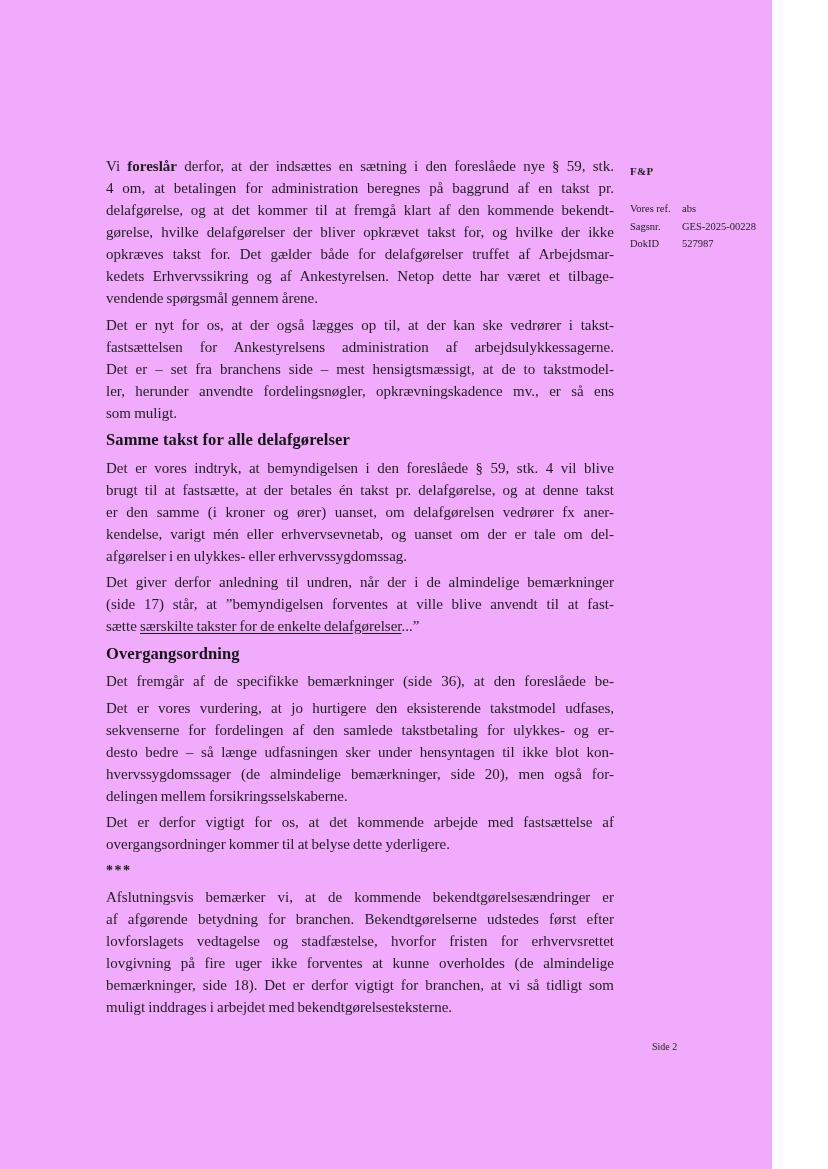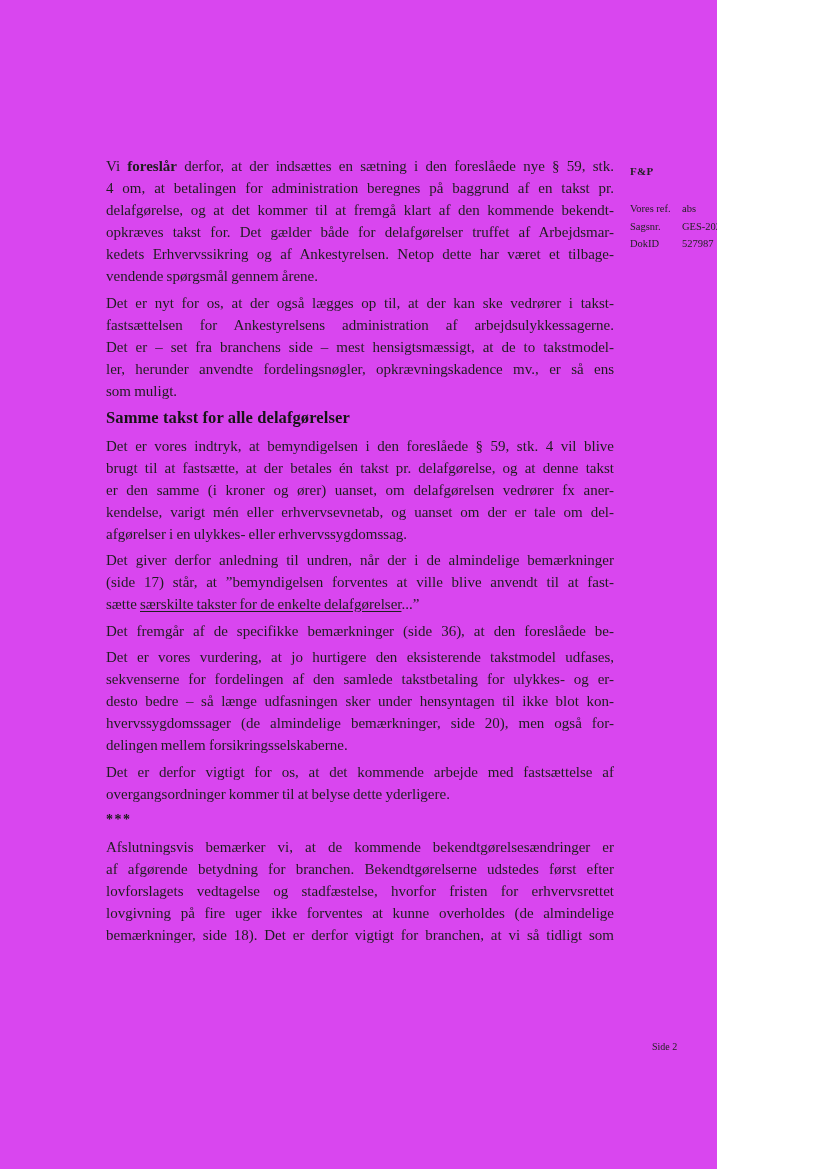--- a/index.html
+++ b/index.html
@@ -1,24 +1,23 @@
 <!DOCTYPE html>
 <html lang="da"><head>
 <meta charset="utf-8">
 <style>
   html, body { margin: 0; padding: 0; background: #ffffff; }
   .page {
     position: relative;
-    width: 696px;
+    width: 772px;
     height: 1169px;
-    background: #d946ef;
+    background: #f0abfc;
     overflow: hidden;
     font-family: "Liberation Serif", "DejaVu Serif", serif;
     color: #1e1e1e;
-    padding-left: 21px;
   }
   .text-col {
     position: absolute;
     left: 106px;
     top: 155px;
     width: 508px;
   }
   .block { margin: 0 0 4.5px 0; }
   .line {
     font-size: 15px;
@@ -75,20 +74,21 @@
 </head>
 <body>
 
 <div class="page">
 
   <div class="text-col">
     <div class="block para">
         <div class="line j"><span>Vi </span><span class="b">foreslår</span><span> derfor, at der indsættes en sætning i den foreslåede nye § 59, stk.</span></div>
         <div class="line j">4 om, at betalingen for administration beregnes på baggrund af en takst pr.</div>
         <div class="line j">delafgørelse, og at det kommer til at fremgå klart af den kommende bekendt-</div>
+        <div class="line j">gørelse, hvilke delafgørelser der bliver opkrævet takst for, og hvilke der ikke</div>
         <div class="line j">opkræves takst for. Det gælder både for delafgørelser truffet af Arbejdsmar-</div>
         <div class="line j">kedets Erhvervssikring og af Ankestyrelsen. Netop dette har været et tilbage-</div>
         <div class="line">vendende spørgsmål gennem årene.</div>
       </div>
     <div class="block para">
         <div class="line j">Det er nyt for os, at der også lægges op til, at der kan ske vedrører i takst-</div>
         <div class="line j">fastsættelsen for Ankestyrelsens administration af arbejdsulykkessagerne.</div>
         <div class="line j">Det er – set fra branchens side – mest hensigtsmæssigt, at de to takstmodel-</div>
         <div class="line j">ler, herunder anvendte fordelingsnøgler, opkrævningskadence mv., er så ens</div>
         <div class="line">som muligt.</div>
@@ -99,20 +99,21 @@
         <div class="line j">brugt til at fastsætte, at der betales én takst pr. delafgørelse, og at denne takst</div>
         <div class="line j">er den samme (i kroner og ører) uanset, om delafgørelsen vedrører fx aner-</div>
         <div class="line j">kendelse, varigt mén eller erhvervsevnetab, og uanset om der er tale om del-</div>
         <div class="line">afgørelser i en ulykkes- eller erhvervssygdomssag.</div>
       </div>
     <div class="block para">
         <div class="line j">Det giver derfor anledning til undren, når der i de almindelige bemærkninger</div>
         <div class="line j">(side 17) står, at ”bemyndigelsen forventes at ville blive anvendt til at fast-</div>
         <div class="line"><span>sætte </span><span class="u">særskilte takster for de enkelte delafgørelser</span><span>...”</span></div>
       </div>
+    <div class="block heading">Overgangsordning</div>
     <div class="block para">
         <div class="line j">Det fremgår af de specifikke bemærkninger (side 36), at den foreslåede be-</div>
       </div>
     <div class="block para">
         <div class="line j">Det er vores vurdering, at jo hurtigere den eksisterende takstmodel udfases,</div>
         <div class="line j">sekvenserne for fordelingen af den samlede takstbetaling for ulykkes- og er-</div>
         <div class="line j">desto bedre – så længe udfasningen sker under hensyntagen til ikke blot kon-</div>
         <div class="line j">hvervssygdomssager (de almindelige bemærkninger, side 20), men også for-</div>
         <div class="line">delingen mellem forsikringsselskaberne.</div>
       </div>
@@ -120,20 +121,21 @@
         <div class="line j">Det er derfor vigtigt for os, at det kommende arbejde med fastsættelse af</div>
         <div class="line">overgangsordninger kommer til at belyse dette yderligere.</div>
       </div>
     <div class="block separator">***</div>
     <div class="block para">
         <div class="line j">Afslutningsvis bemærker vi, at de kommende bekendtgørelsesændringer er</div>
         <div class="line j">af afgørende betydning for branchen. Bekendtgørelserne udstedes først efter</div>
         <div class="line j">lovforslagets vedtagelse og stadfæstelse, hvorfor fristen for erhvervsrettet</div>
         <div class="line j">lovgivning på fire uger ikke forventes at kunne overholdes (de almindelige</div>
         <div class="line j">bemærkninger, side 18). Det er derfor vigtigt for branchen, at vi så tidligt som</div>
+        <div class="line">muligt inddrages i arbejdet med bekendtgørelsesteksterne.</div>
       </div>
   </div>
 
   <div class="side-col">
     <div class="brand">F&amp;P</div>
     <div class="ref-row">
       <span class="ref-label">Vores ref.</span>
       <span class="ref-value">abs</span>
     </div>
     <div class="ref-row">

